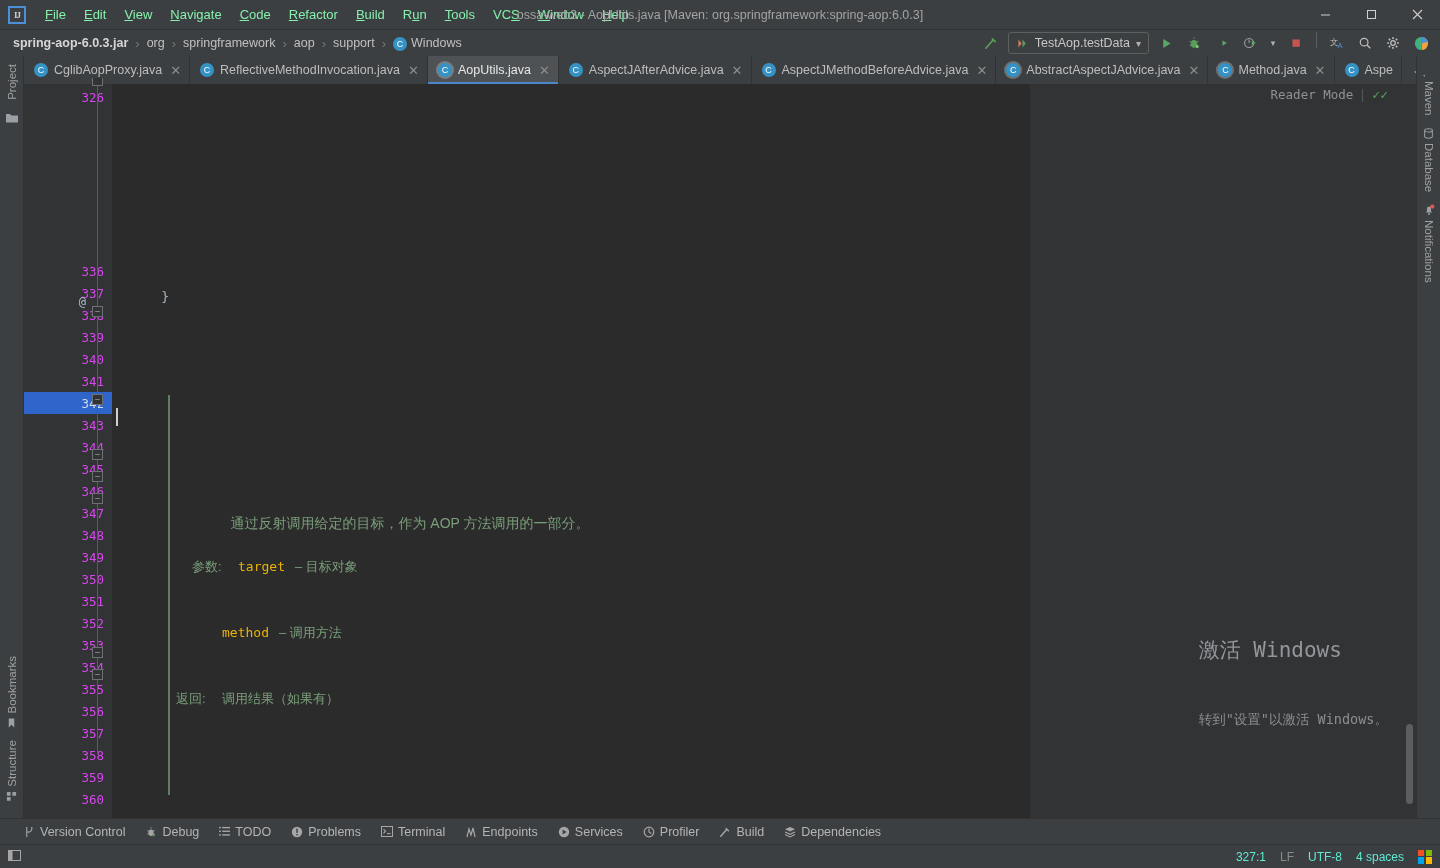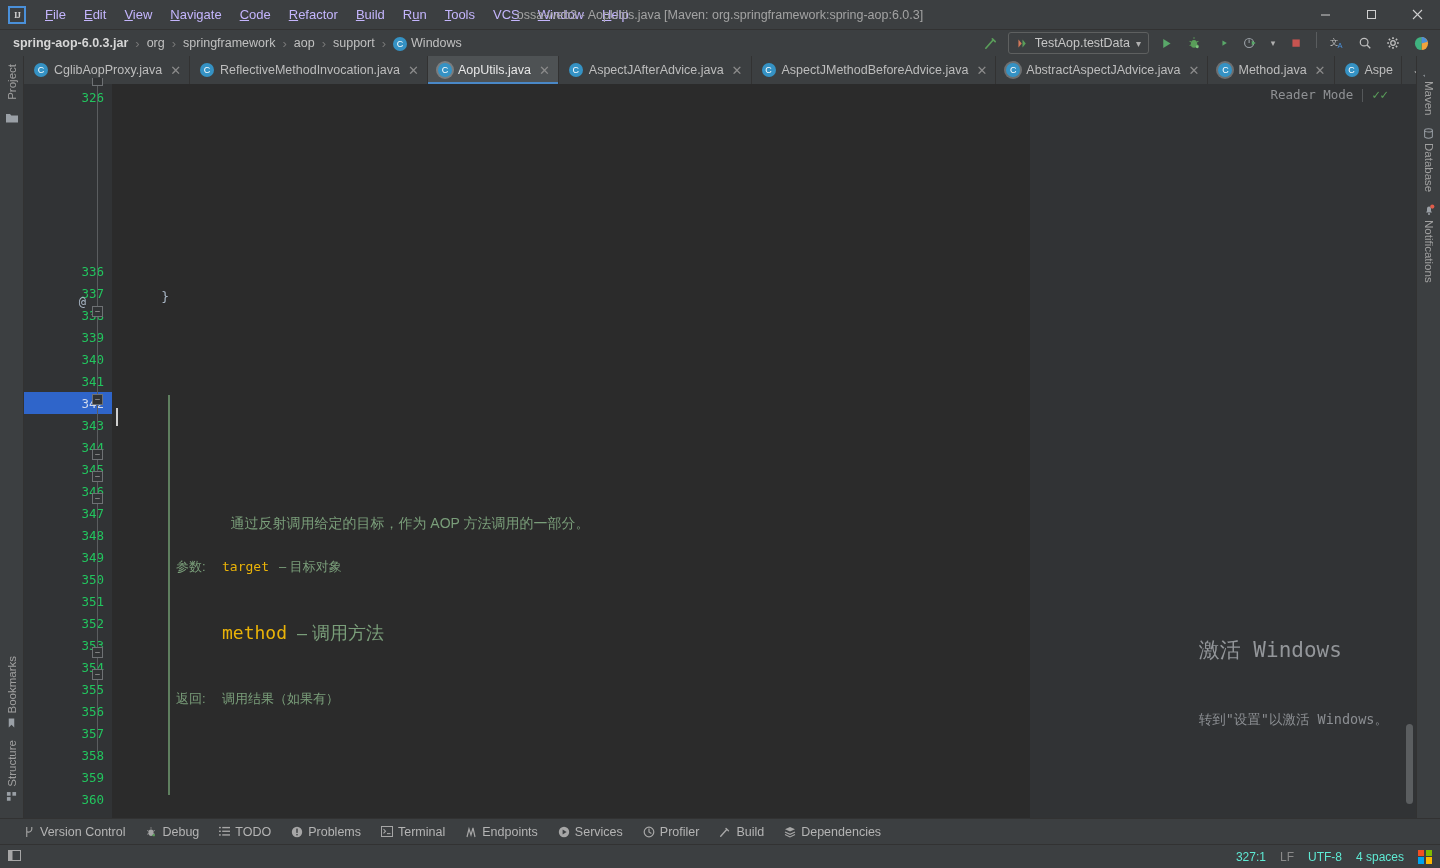--- a/index.html
+++ b/index.html
@@ -28,21 +28,21 @@
     width: 18px; height: 18px; margin: 0 10px 0 8px;
     border: 2px solid #4a90d9;
     background: #3c3f41;
     display: flex; align-items: center; justify-content: center;
     font-size: 9px; color: #d0d0d0; font-weight: bold;
     letter-spacing: -1px;
     font-family: "Liberation Serif", serif;
   }
   .menubar { display: flex; align-items: center; gap: 0px; }
   .menu-item {
-    padding: 4px 9px; font-size: 13px; color: #c4b5fd;
+    padding: 4px 9px; font-size: 13px; color: #86efac;
     cursor: default; white-space: nowrap;
   }
   .menu-item .mn { text-decoration: underline; }
   .win-title {
     position: absolute; left: 0; right: 0;
     text-align: center; font-size: 12.5px; color: #a3a3a3;
     pointer-events: none;
   }
   .win-btns {
     margin-left: auto; display: flex; align-items: center;
@@ -134,21 +134,21 @@
   .tab-ctrl { width: 18px; text-align: center; color: #b0b0b0; font-size: 12px; }
 
   
   .editorwrap { flex: 1 1 auto; display: flex; position: relative; min-height: 0; background: #2b2b2b; }
   .gutter {
     flex: 0 0 88px; background: #313335; position: relative;
     font-family: "DejaVu Sans Mono", monospace; font-size: 12.5px;
   }
   .gline {
     height: 22px; display: flex; align-items: center;
-    justify-content: flex-end; padding-right: 8px; color: #22c55e;
+    justify-content: flex-end; padding-right: 8px; color: #d946ef;
   }
   .gmark {
     position: absolute; right: 24px; color: #a9b7c6; font-size: 12px;
   }
   .foldrail {
     position: absolute; right: 8px; top: 0; bottom: 0; width: 12px;
   }
   .foldline {
     position: absolute; left: 5px; width: 1px; background: #5a5d5f;
   }
@@ -531,26 +531,26 @@
           <div class="cline" style="height:4px;"></div>
           <div class="cline" style="height:18px;"><span class="cls">     }</span></div>
 
           
           <div class="docblock" style="position:relative;">
             <div class="caret-doc" style="left:-6px;top:16px;"></div>
             <div class="docbar"></div>
             <div class="docline" style="height:32px;padding-top:10px;font-family:'Liberation Sans',sans-serif;font-size:14px;">
               <span>通过反射调用给定的目标，作为 AOP 方法调用的一部分。</span>
             </div>
-            <div class="docline" style="display:flex;gap:10px;font-family:'Liberation Sans',sans-serif;font-size:13px;">
+            <div class="docline" style="display:flex;gap:10px;font-family:'Liberation Sans',sans-serif;font-size:13px;margin-left:16px;">
               <span style="min-width:36px;">参数:</span>
               <span class="doccode" style="font-family:'DejaVu Sans Mono',monospace;">target</span>
               <span>– 目标对象</span>
             </div>
-            <div class="docline" style="display:flex;gap:10px;font-family:'Liberation Sans',sans-serif;font-size:18px;padding-left:46px;">
+            <div class="docline" style="display:flex;gap:10px;font-family:'Liberation Sans',sans-serif;font-size:13px;padding-left:46px;">
               <span class="doccode" style="font-family:'DejaVu Sans Mono',monospace;">method</span>
               <span>– 调用方法</span>
             </div>
             <div class="docline" style="display:flex;gap:10px;font-family:'Liberation Sans',sans-serif;font-size:13px;">
               <span style="min-width:36px;">返回:</span>
               <span>调用结果（如果有）</span>
             </div>
             
             
           </div>

